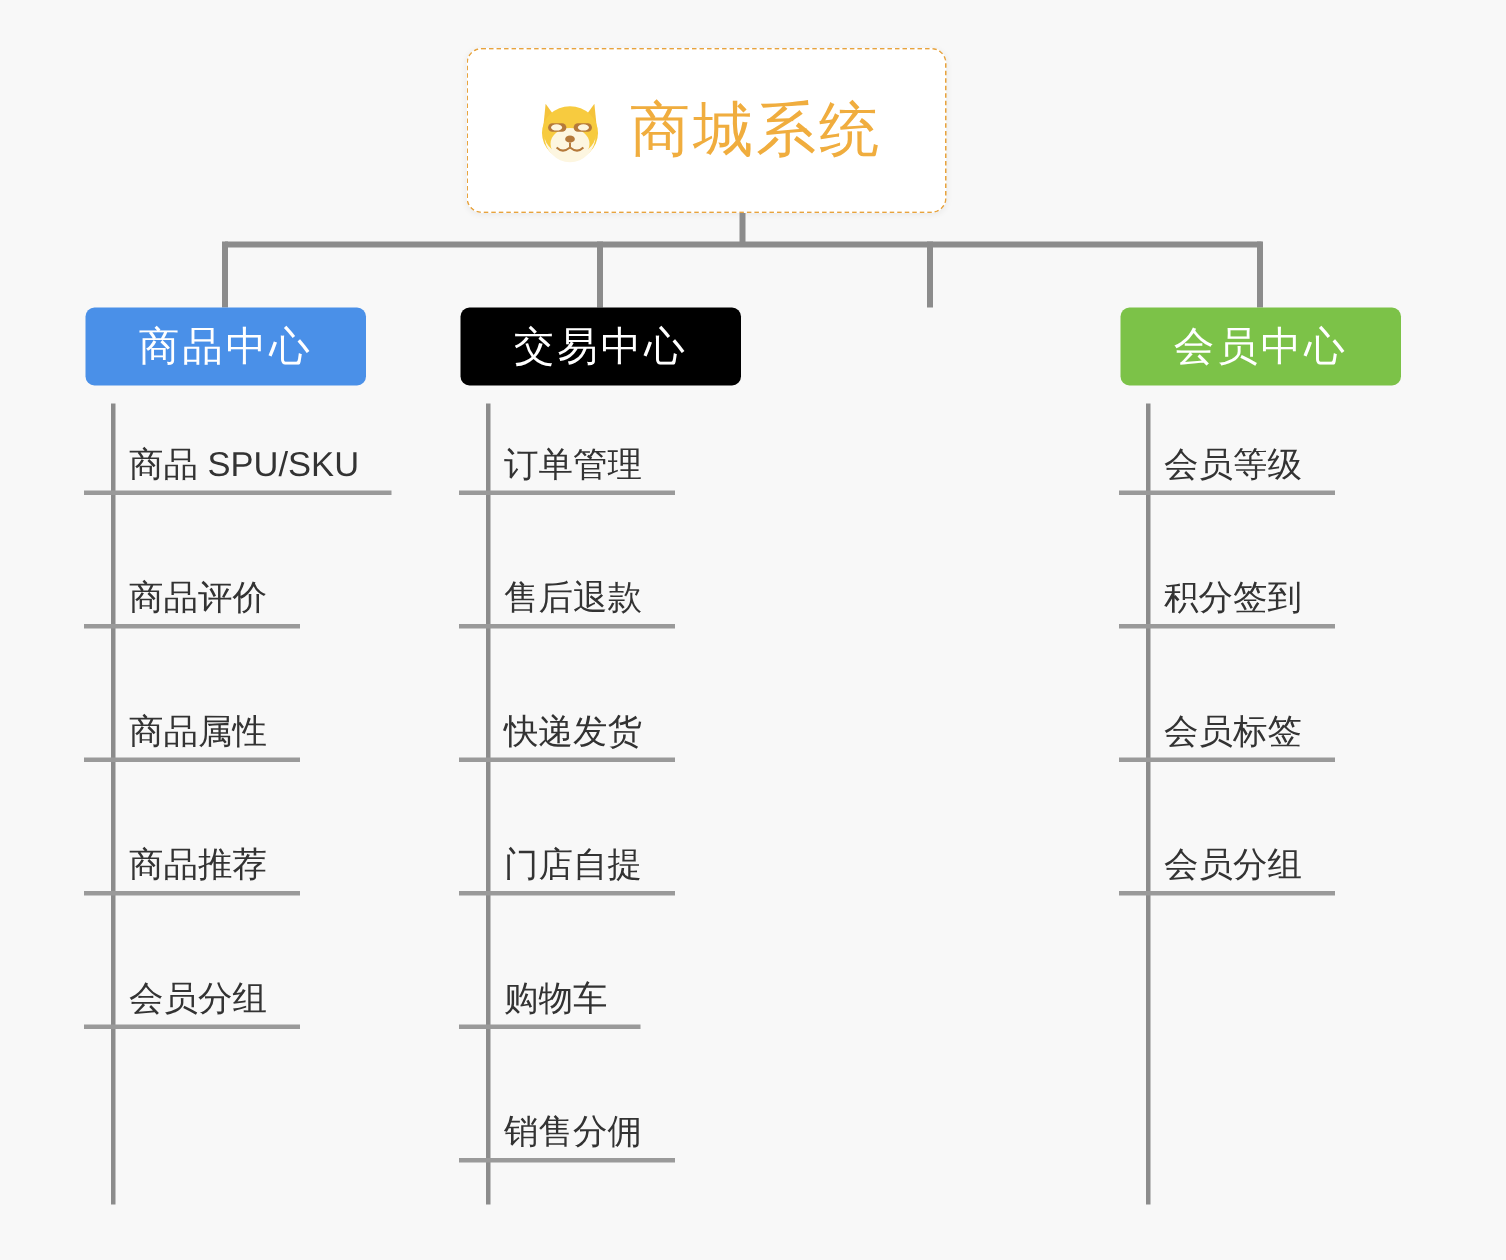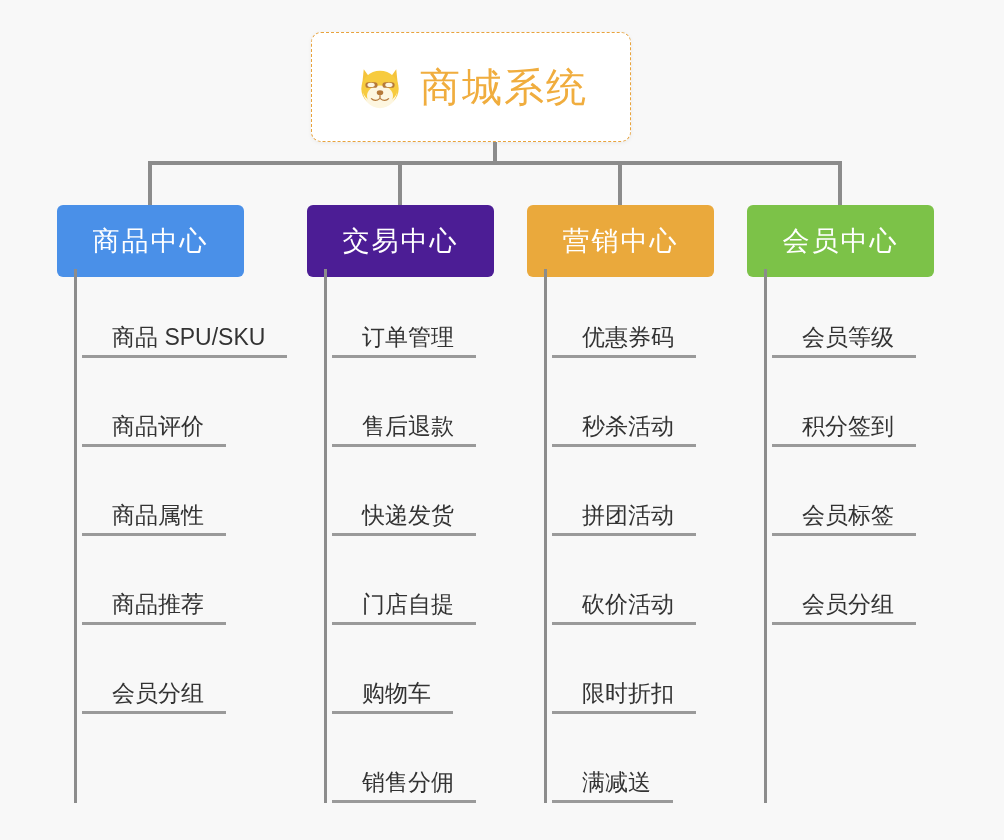--- a/index.html
+++ b/index.html
@@ -60,21 +60,21 @@
   .conn-v { width: 4px; }
   .conn-h { height: 4px; }
 
   
   .column {
     position: absolute;
     top: 205px;
   }
   .cat-box {
     box-sizing: border-box;
-    height: 72px;
+    height: 52px;
     border-radius: 6px;
     display: flex;
     align-items: center;
     justify-content: center;
     color: #ffffff;
     font-size: 27px;
     letter-spacing: 2px;
     white-space: nowrap;
   }
 
@@ -89,22 +89,22 @@
 
   .leaf-list {
     position: absolute;
     top: 64px;
     left: 17px;
   }
   .leaf {
     position: relative;
     height: 89px;
     display: flex;
-    align-items: flex-end;
-    padding-left: 38px;
+    align-items: center;
+    padding-left: 12px;
     box-sizing: border-box;
   }
   .leaf-label {
     font-size: 23px;
     color: #333333;
     line-height: 1.1;
     white-space: nowrap;
     padding-bottom: 5px;
     padding-right: 22px;
     border-bottom: 3px solid #9a9a9a;
@@ -163,21 +163,21 @@
       <div class="leaf">
         <span class="leaf-label">商品推荐</span>
       </div>
       <div class="leaf">
         <span class="leaf-label">会员分组</span>
       </div>
     </div>
   </div>
 
   <div class="column" style="left:307px; width:187px;">
-    <div class="cat-box" style="background:#4c1d95; width:187px;">
+    <div class="cat-box" style="background:#000000; width:187px;">
       <span>交易中心</span>
     </div>
     <div class="spine" style="height:534px;"></div>
     <div class="leaf-list">
       <div class="leaf">
         <span class="leaf-label">订单管理</span>
       </div>
       <div class="leaf">
         <span class="leaf-label">售后退款</span>
       </div>
@@ -189,46 +189,20 @@
       </div>
       <div class="leaf">
         <span class="leaf-label">购物车</span>
       </div>
       <div class="leaf">
         <span class="leaf-label">销售分佣</span>
       </div>
     </div>
   </div>
 
-  <div class="column" style="left:527px; width:187px;">
-    <div class="cat-box" style="background:#eaa93c; width:187px;">
-      <span>营销中心</span>
-    </div>
-    <div class="spine" style="height:534px;"></div>
-    <div class="leaf-list">
-      <div class="leaf">
-        <span class="leaf-label">优惠券码</span>
-      </div>
-      <div class="leaf">
-        <span class="leaf-label">秒杀活动</span>
-      </div>
-      <div class="leaf">
-        <span class="leaf-label">拼团活动</span>
-      </div>
-      <div class="leaf">
-        <span class="leaf-label">砍价活动</span>
-      </div>
-      <div class="leaf">
-        <span class="leaf-label">限时折扣</span>
-      </div>
-      <div class="leaf">
-        <span class="leaf-label">满减送</span>
-      </div>
-    </div>
-  </div>
 
   <div class="column" style="left:747px; width:187px;">
     <div class="cat-box" style="background:#7cc248; width:187px;align-items:center;">
       <span>会员中心</span>
     </div>
     <div class="spine" style="height:534px;"></div>
     <div class="leaf-list">
       <div class="leaf">
         <span class="leaf-label">会员等级</span>
       </div>

